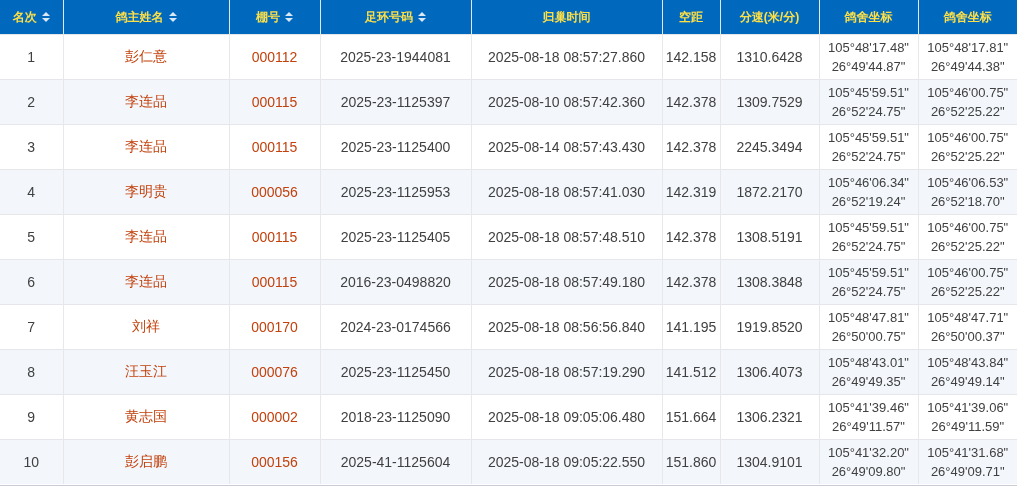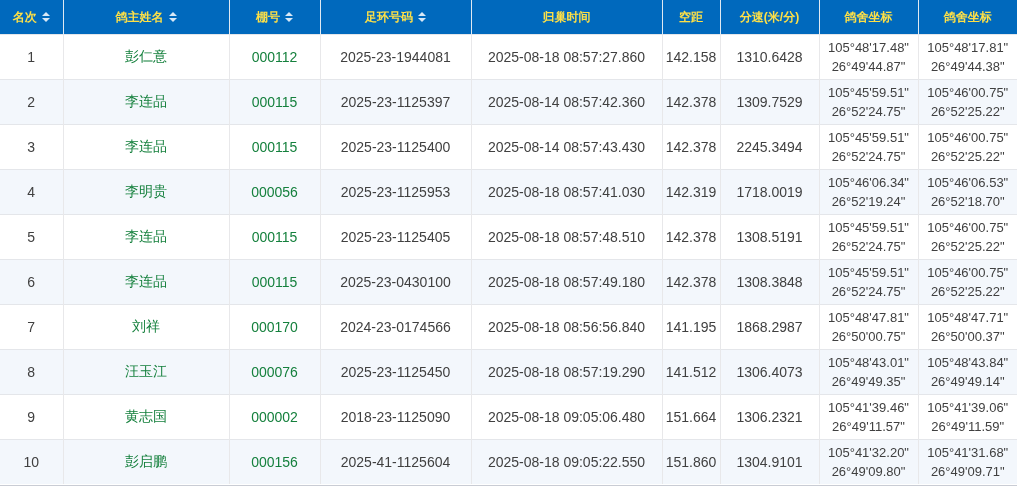--- a/index.html
+++ b/index.html
@@ -13,21 +13,21 @@
   col.c-time{width:191px;}
   col.c-dist{width:58px;}
   col.c-speed{width:99px;}
   col.c-lcoord{width:99px;}
   col.c-ccoord{width:99px;}
   thead th{background:#0069bd;color:#fde047;font-weight:bold;font-size:12px;height:34px;padding:0 2px;border-left:1px solid #dfe9f2;white-space:nowrap;overflow:hidden;}
   thead th:first-child{border-left:none;}
   tbody td{height:44px;text-align:center;font-size:14px;color:#404040;border-left:1px solid #e8e8ea;border-top:1px solid #e4e6ea;padding:0 2px;background:#fff;overflow:hidden;}
   tbody td:first-child{border-left:none;}
   tbody tr.stripe td{background:#f3f7fc;}
-  a.cell-link{color:#15803d;text-decoration:none;cursor:pointer;}
+  a.cell-link{color:#c2410c;text-decoration:none;cursor:pointer;}
   .coord{font-size:13px;line-height:19px;white-space:nowrap;}
   .sort{display:inline-block;vertical-align:middle;margin-left:5px;}
   .sort i{display:block;width:0;height:0;border-left:4px solid transparent;border-right:4px solid transparent;}
   .sort .up{border-bottom:4px solid #d8e8f6;margin-bottom:2px;}
   .sort .down{border-top:4px solid #d8e8f6;}
 </style>
 </head>
 <body>
 
 <div class="grid">
@@ -72,21 +72,21 @@
           <td>
             <div class="coord">105°48'17.81"</div>
             <div class="coord">26°49'44.38"</div>
           </td>
         </tr>
         <tr class="stripe">
           <td>2</td>
           <td><a class="cell-link">李连品</a></td>
           <td><a class="cell-link">000115</a></td>
           <td>2025-23-1125397</td>
-          <td>2025-08-14 08:57:42.360</td>
+          <td>2025-08-10 08:57:42.360</td>
           <td>142.378</td>
           <td>1309.7529</td>
           <td>
             <div class="coord">105°45'59.51"</div>
             <div class="coord">26°52'24.75"</div>
           </td>
           <td>
             <div class="coord">105°46'00.75"</div>
             <div class="coord">26°52'25.22"</div>
           </td>
@@ -108,21 +108,21 @@
             <div class="coord">26°52'25.22"</div>
           </td>
         </tr>
         <tr class="stripe">
           <td>4</td>
           <td><a class="cell-link">李明贵</a></td>
           <td><a class="cell-link">000056</a></td>
           <td>2025-23-1125953</td>
           <td>2025-08-18 08:57:41.030</td>
           <td>142.319</td>
-          <td>1718.0019</td>
+          <td>1872.2170</td>
           <td>
             <div class="coord">105°46'06.34"</div>
             <div class="coord">26°52'19.24"</div>
           </td>
           <td>
             <div class="coord">105°46'06.53"</div>
             <div class="coord">26°52'18.70"</div>
           </td>
         </tr>
         <tr>
@@ -139,41 +139,41 @@
           </td>
           <td>
             <div class="coord">105°46'00.75"</div>
             <div class="coord">26°52'25.22"</div>
           </td>
         </tr>
         <tr class="stripe">
           <td>6</td>
           <td><a class="cell-link">李连品</a></td>
           <td><a class="cell-link">000115</a></td>
-          <td>2025-23-0430100</td>
+          <td>2016-23-0498820</td>
           <td>2025-08-18 08:57:49.180</td>
           <td>142.378</td>
           <td>1308.3848</td>
           <td>
             <div class="coord">105°45'59.51"</div>
             <div class="coord">26°52'24.75"</div>
           </td>
           <td>
             <div class="coord">105°46'00.75"</div>
             <div class="coord">26°52'25.22"</div>
           </td>
         </tr>
         <tr>
           <td>7</td>
           <td><a class="cell-link">刘祥</a></td>
           <td><a class="cell-link">000170</a></td>
           <td>2024-23-0174566</td>
           <td>2025-08-18 08:56:56.840</td>
           <td>141.195</td>
-          <td>1868.2987</td>
+          <td>1919.8520</td>
           <td>
             <div class="coord">105°48'47.81"</div>
             <div class="coord">26°50'00.75"</div>
           </td>
           <td>
             <div class="coord">105°48'47.71"</div>
             <div class="coord">26°50'00.37"</div>
           </td>
         </tr>
         <tr class="stripe">

